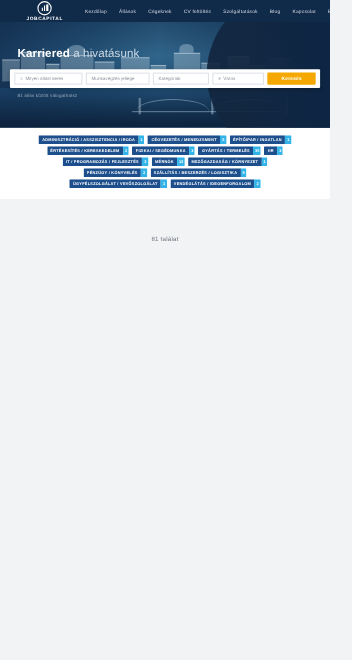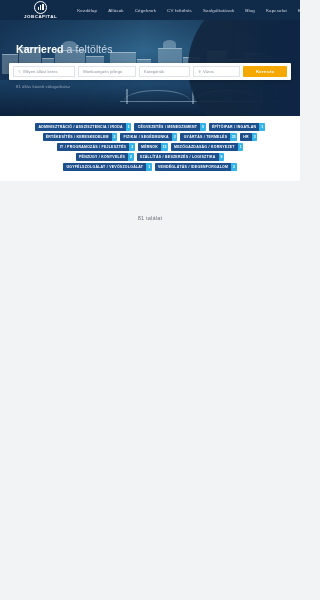--- a/index.html
+++ b/index.html
@@ -228,21 +228,21 @@
         <div class="tower" style="left:6px;"></div>
         <div class="tower" style="left:72px;"></div>
         <div class="tower" style="left:140px;"></div>
       </div>
       <div class="hero-arc"></div>
       <div class="hero-fade-right"></div>
     </div>
 
     <div class="hero-inner">
       <div class="hero-title">
-        <b>Karriered</b><span> a feltöltés</span>
+        <b>Karriered</b><span> a hivatásunk</span>
       </div>
     </div>
 
     <div class="searchbar">
       <div class="field f1">
         <span class="mini-ico">
           <svg viewBox="0 0 16 16" width="3.2" height="3.2">
               <circle cx="6.6" cy="6.6" r="4.6" fill="none" stroke="#9aa2ab" stroke-width="2"></circle>
               <line x1="10" y1="10" x2="15" y2="15" stroke="#9aa2ab" stroke-width="2"></line>
             </svg>

